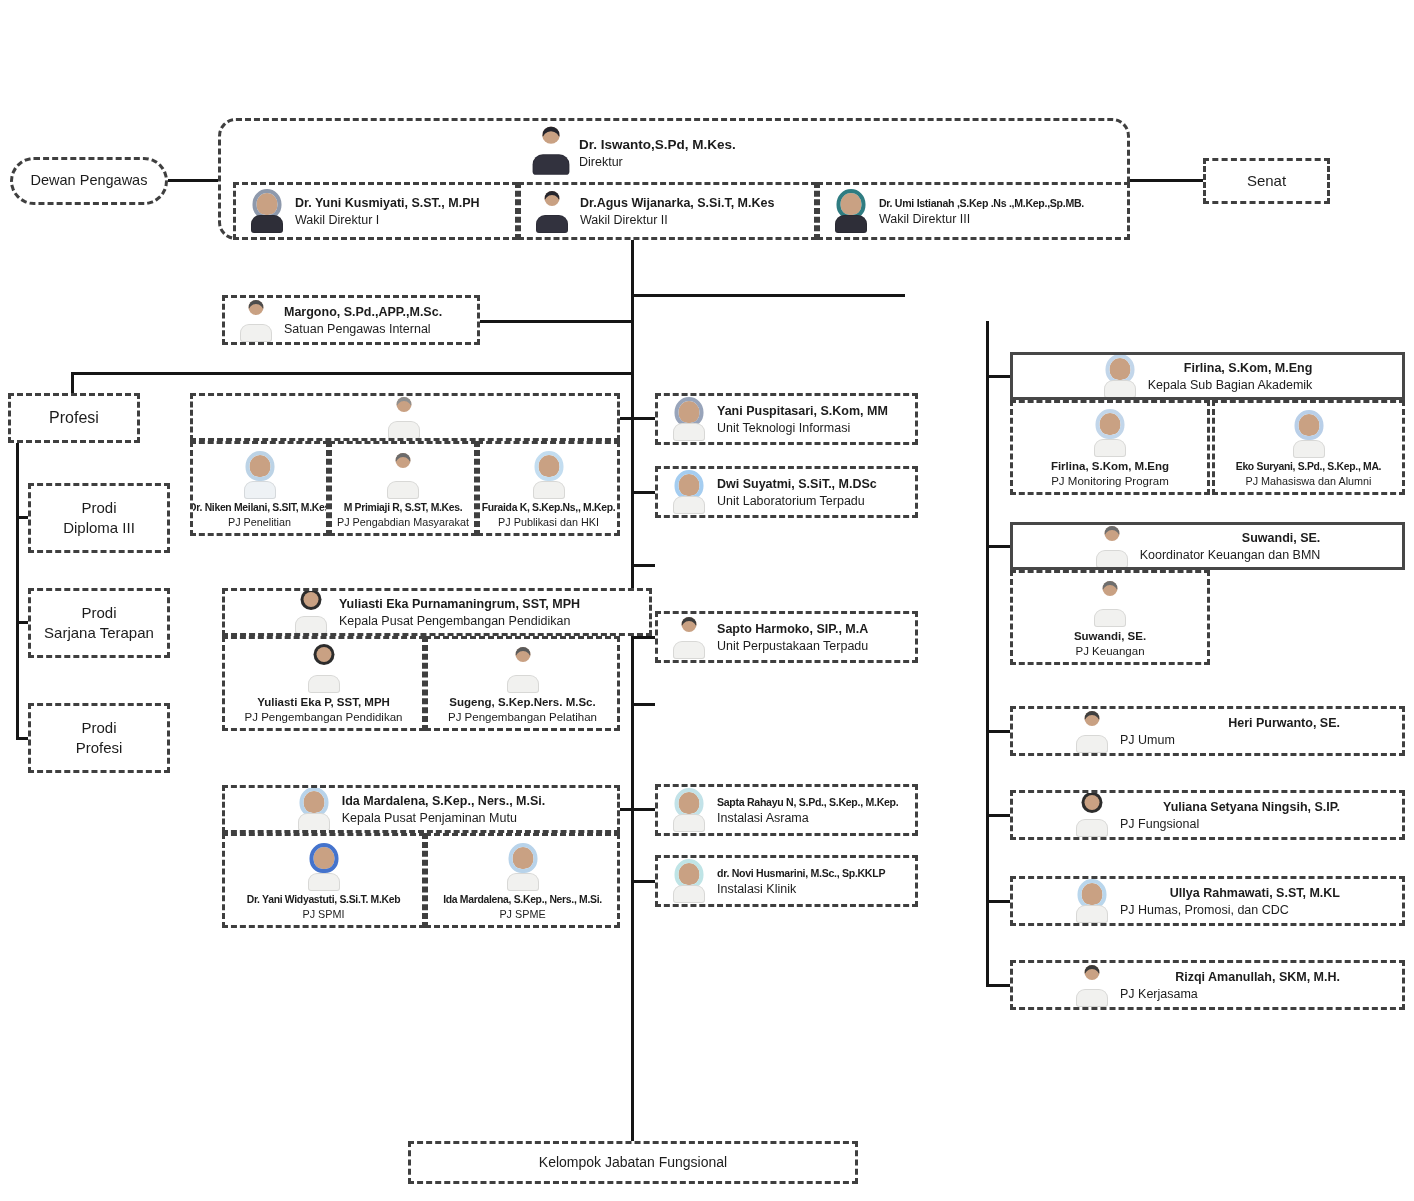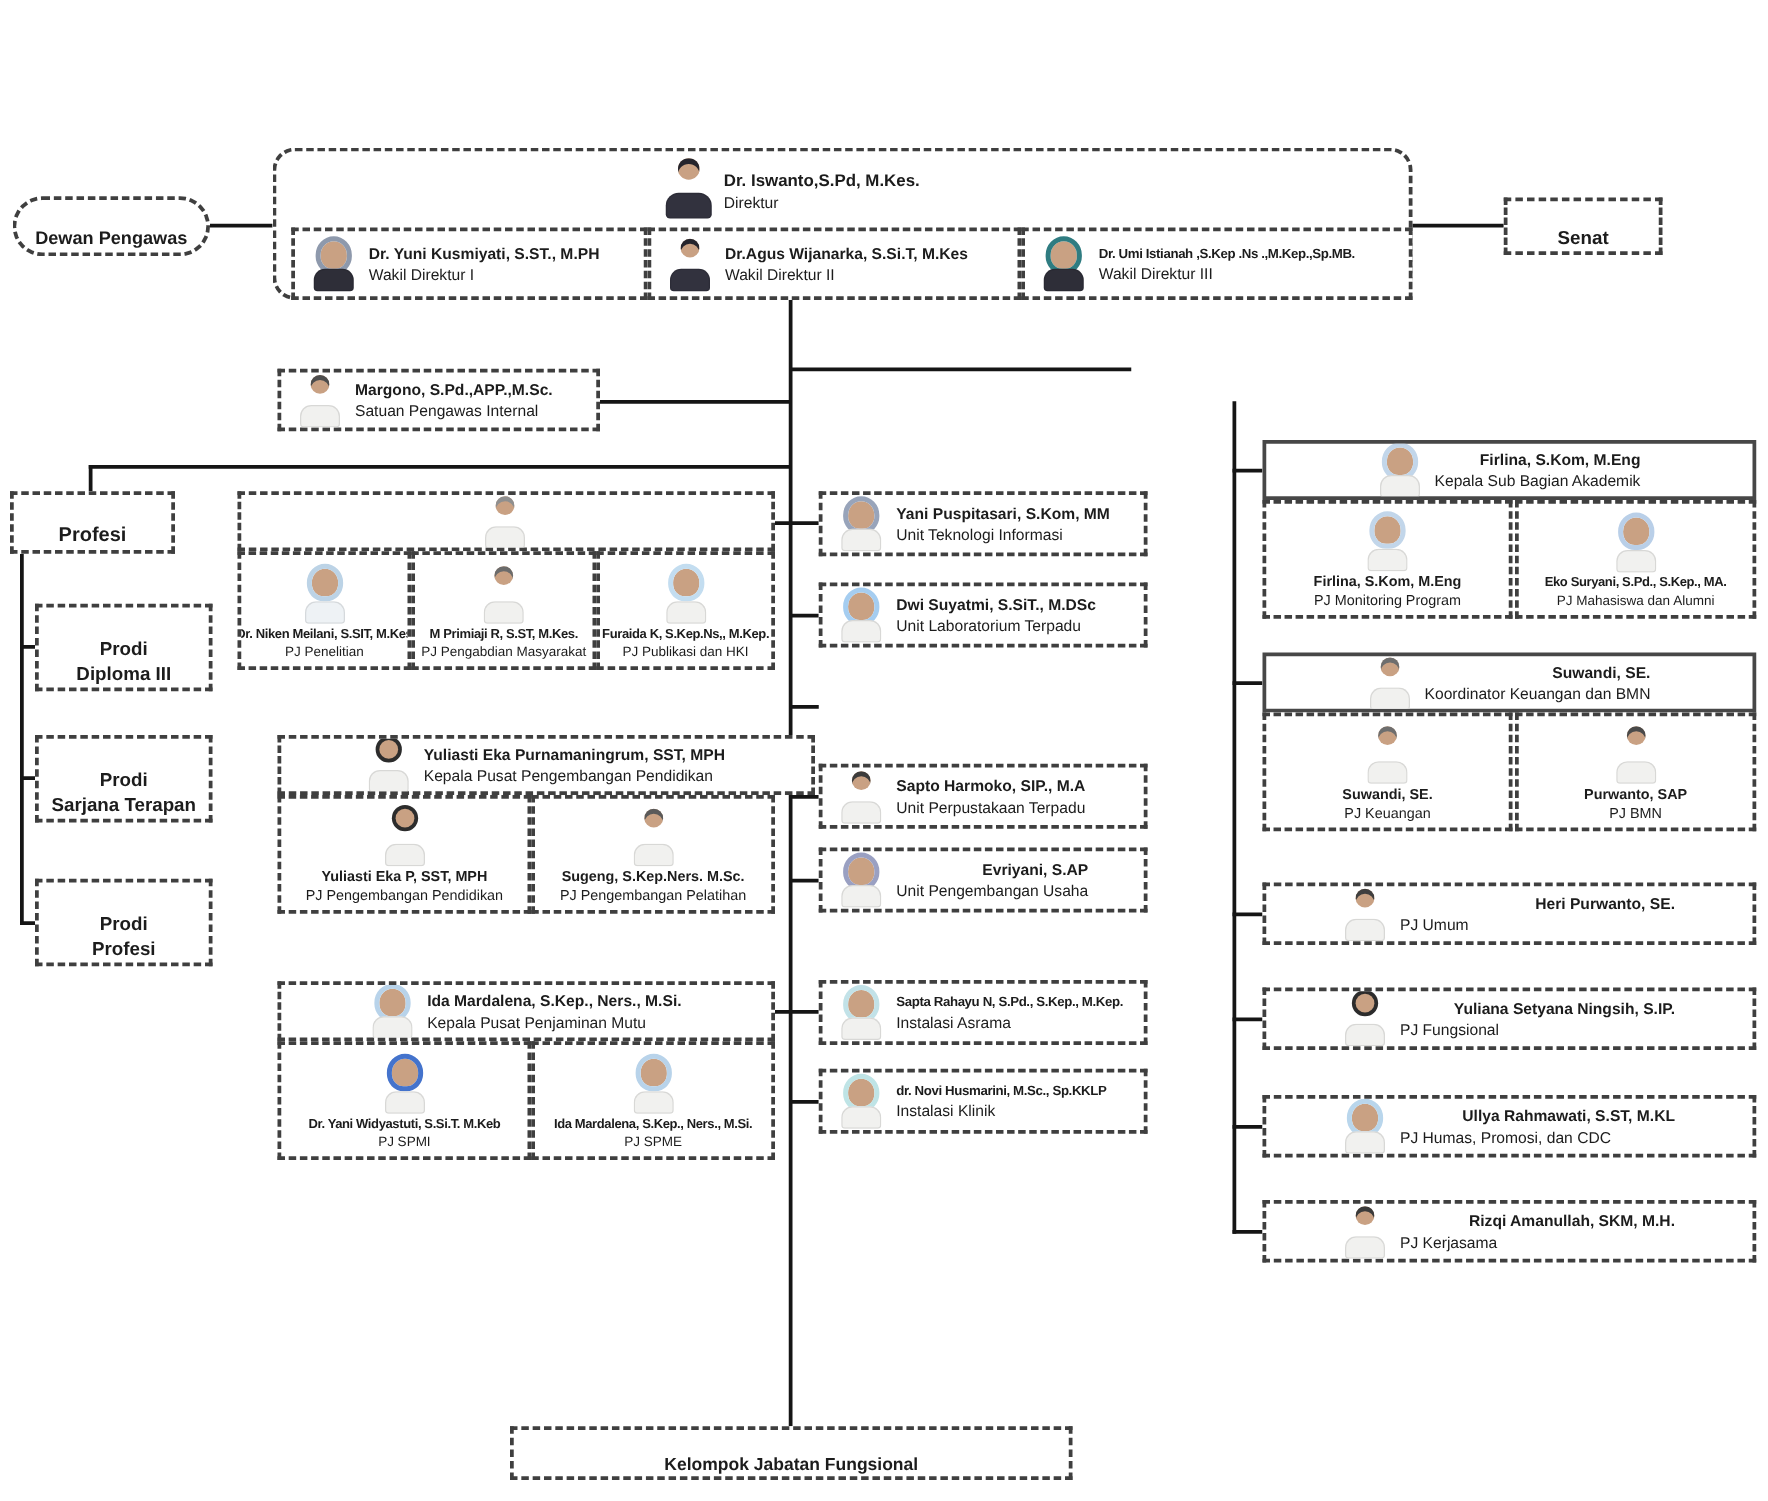--- a/index.html
+++ b/index.html
@@ -8,22 +8,22 @@
   #stage { position:relative; width:1414px; height:1201px; background:#fff; overflow:hidden; }
 
   .box { position:absolute; border:3px dashed #3f3f3f; background:#fff; }
   .solid { border:3px solid #474747; }
   .noborder { border:none; background:transparent; }
   .r18 { border-radius:18px; }
   .r24 { border-radius:24px; }
 
   .ln { position:absolute; background:#151515; }
 
-  .lbl { display:flex; align-items:flex-end; justify-content:center; text-align:center;
-         font-weight:bold; font-size:15px; line-height:1.35; }
+  .lbl { display:flex; align-items:center; justify-content:center; text-align:center;
+         font-weight:normal; font-size:15px; line-height:1.35; }
   .pre { white-space:pre-line; }
 
   .wide { display:flex; align-items:center; gap:9px; padding:3px 8px 3px 12px; overflow:hidden; }
   .wide.center { justify-content:center; padding-left:6px; }
   .txt { min-width:0; }
   .nm { font-weight:bold; font-size:12.5px; white-space:nowrap;text-align:right; }
   .tt { font-size:12.5px; margin-top:3px; white-space:nowrap; }
   .sm .nm { font-size:10.6px; letter-spacing:-0.3px; }
 
   .stack { display:flex; flex-direction:column; align-items:center; justify-content:center;
@@ -212,27 +212,20 @@
         <div class="tt">Unit Laboratorium Terpadu</div>
       </div>
   </div>
   <div class="box wide" style="left:655px;top:611px;width:263px;height:52px">
     <span class="avatar m" style="--c1: #3c3c3c; --c2: #f1f1ef;"></span>
     <div class="txt">
         <div class="nm">Sapto Harmoko, SIP., M.A</div>
         <div class="tt">Unit Perpustakaan Terpadu</div>
       </div>
   </div>
-  <div class="box wide" style="left:655px;top:678px;width:263px;height:52px">
-    <span class="avatar h" style="--c1: #9aa0c2; --c2: #f1f1ef;"></span>
-    <div class="txt">
-        <div class="nm">Evriyani, S.AP</div>
-        <div class="tt">Unit Pengembangan Usaha</div>
-      </div>
-  </div>
   <div class="box wide sm" style="left:655px;top:784px;width:263px;height:52px">
     <span class="avatar h" style="--c1: #c2e2e8; --c2: #f1f1ef;"></span>
     <div class="txt">
         <div class="nm">Sapta Rahayu N, S.Pd., S.Kep., M.Kep.</div>
         <div class="tt">Instalasi Asrama</div>
       </div>
   </div>
   <div class="box wide sm" style="left:655px;top:855px;width:263px;height:52px">
     <span class="avatar h" style="--c1: #bfe4e6; --c2: #f1f1ef;"></span>
     <div class="txt">
@@ -263,25 +256,20 @@
     <span class="avatar m" style="--c1: #6e6e6e; --c2: #f1f1ef;"></span>
     <div class="txt">
         <div class="nm">Suwandi, SE.</div>
         <div class="tt">Koordinator Keuangan dan BMN</div>
       </div>
   </div>
   <div class="box stack" style="left:1010px;top:570px;width:200px;height:95px">
     <span class="avatar m" style="--c1: #6e6e6e; --c2: #f1f1ef;"></span>
     <div class="nm">Suwandi, SE.</div>
       <div class="tt">PJ Keuangan</div>
-  </div>
-  <div class="box stack" style="left:1212px;top:570px;width:193px;height:95px">
-    <span class="avatar m" style="--c1: #4a4a4a; --c2: #f1f1ef;"></span>
-    <div class="nm">Purwanto, SAP</div>
-      <div class="tt">PJ BMN</div>
   </div>
 
   <div class="box wide center" style="left:1010px;top:706px;width:395px;height:50px">
     <span class="avatar m" style="--c1: #3f3f3f; --c2: #f1f1ef;"></span>
     <div class="txt" style="min-width:220px">
         <div class="nm">Heri Purwanto, SE.</div>
         <div class="tt">PJ Umum</div>
       </div>
   </div>
   <div class="box wide center" style="left:1010px;top:790px;width:395px;height:50px">

